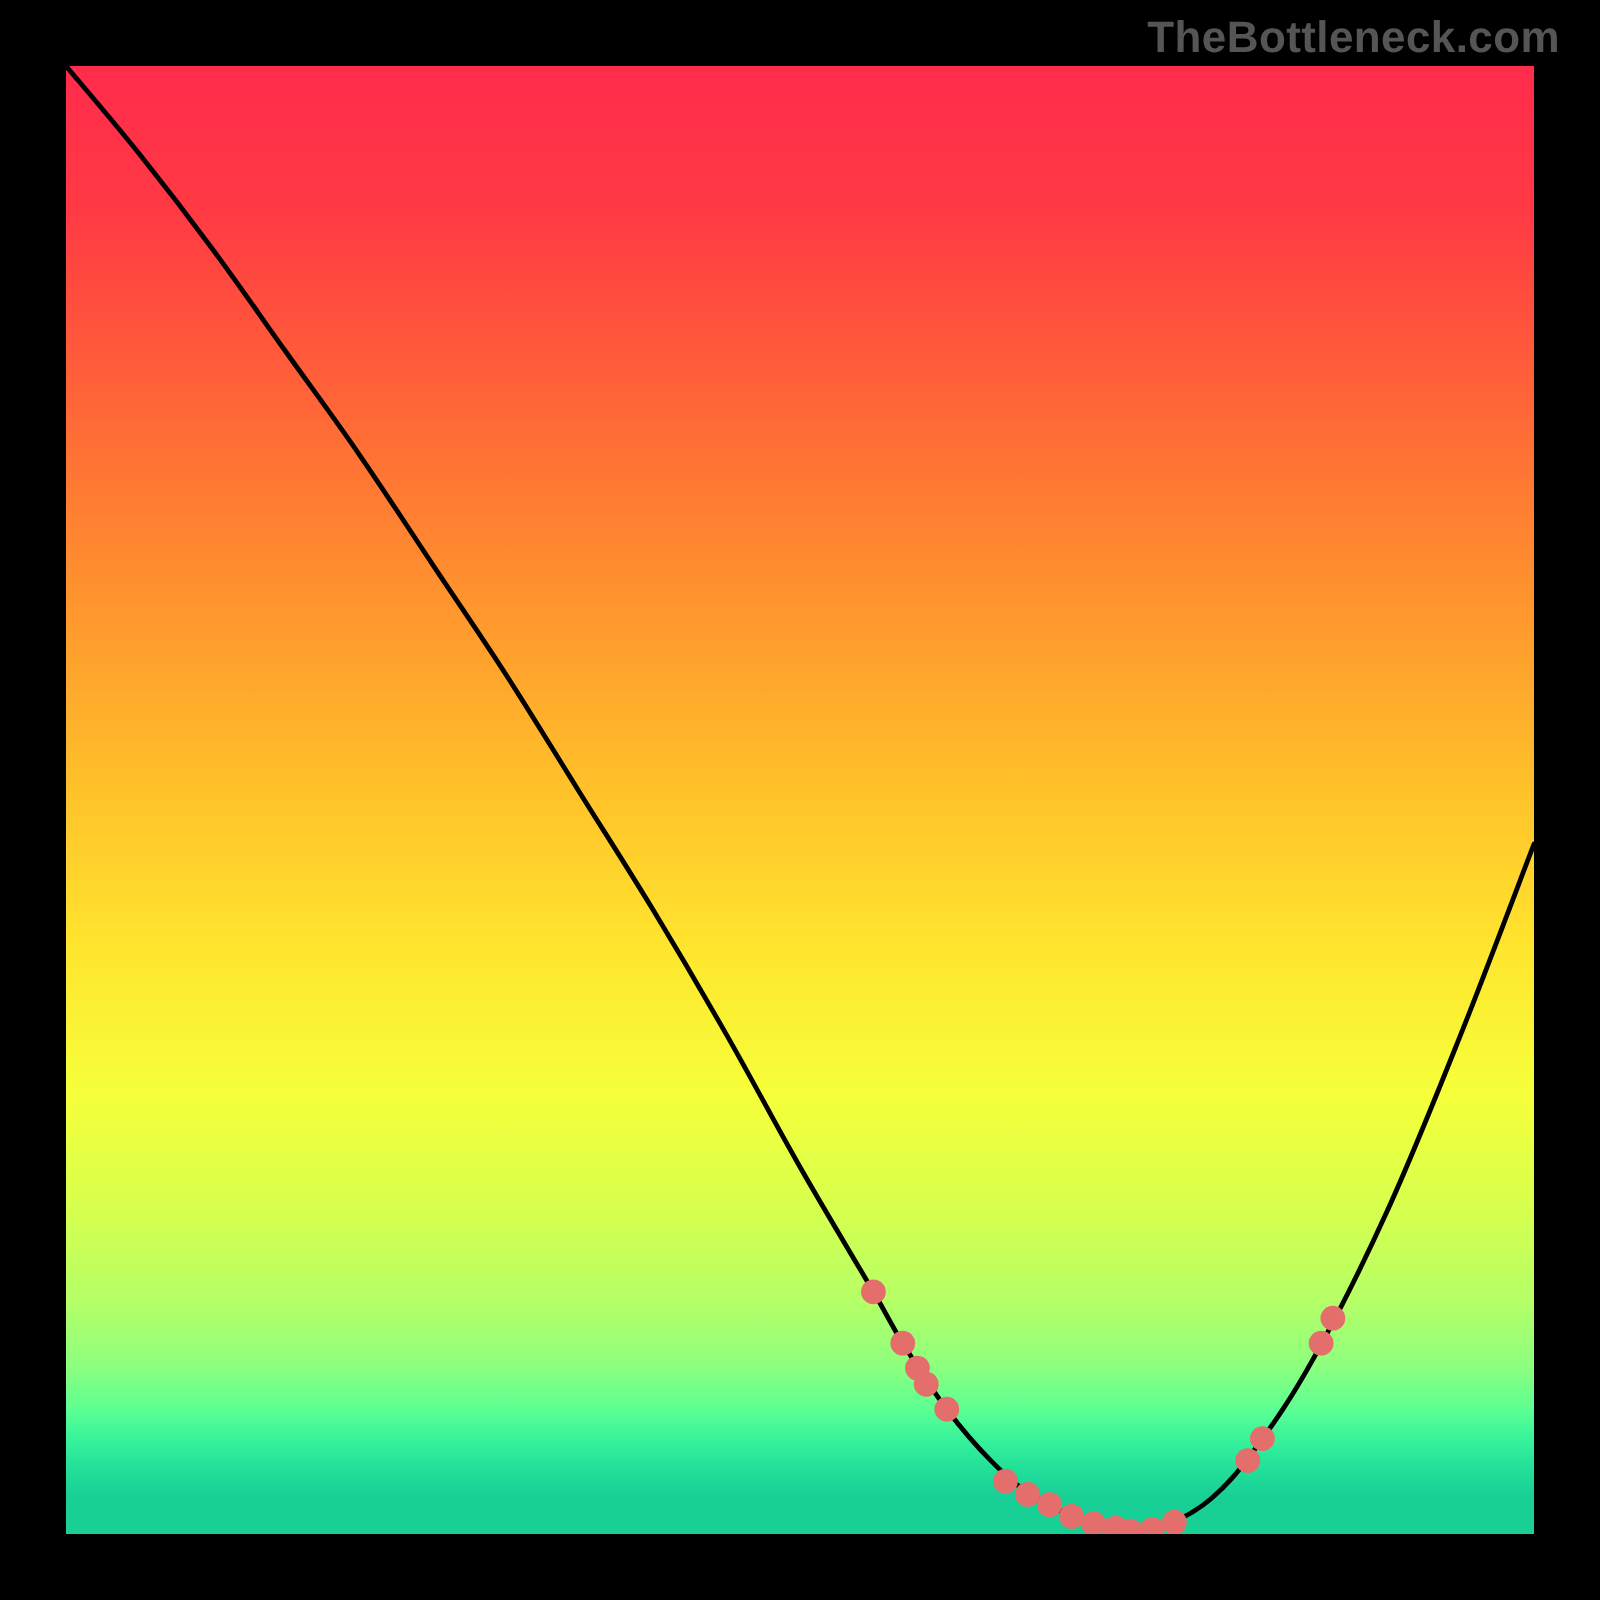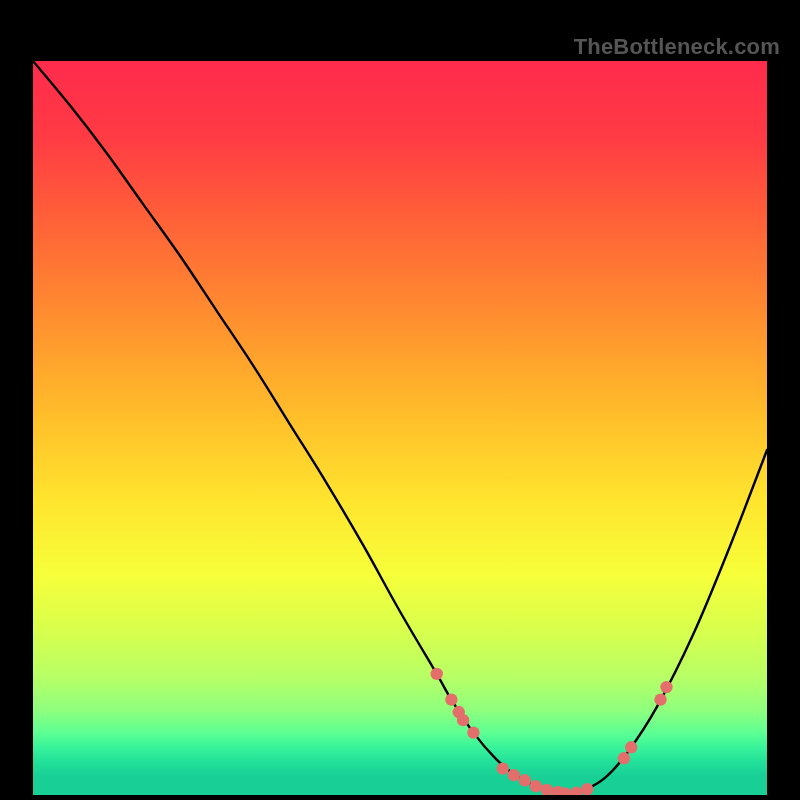--- a/index.html
+++ b/index.html
@@ -8,21 +8,20 @@
     width: 800px;
     height: 800px;
     background: #000000;
     overflow: hidden;
     font-family: Arial, Helvetica, sans-serif;
   }
   .stage {
     position: relative;
     width: 800px;
     height: 696px;
-    margin-top: 28px;
   }
   .plot-area {
     position: absolute;
     left: 33px;
     top: 33px;
     width: 734px;
     height: 734px;
     overflow: hidden;
   }
   .gradient {

